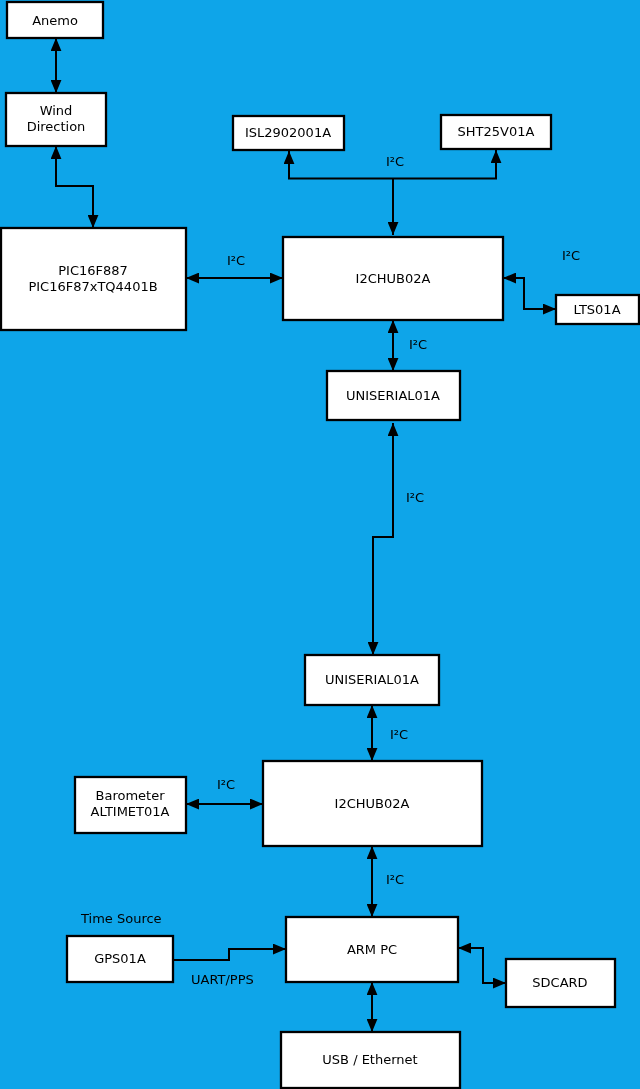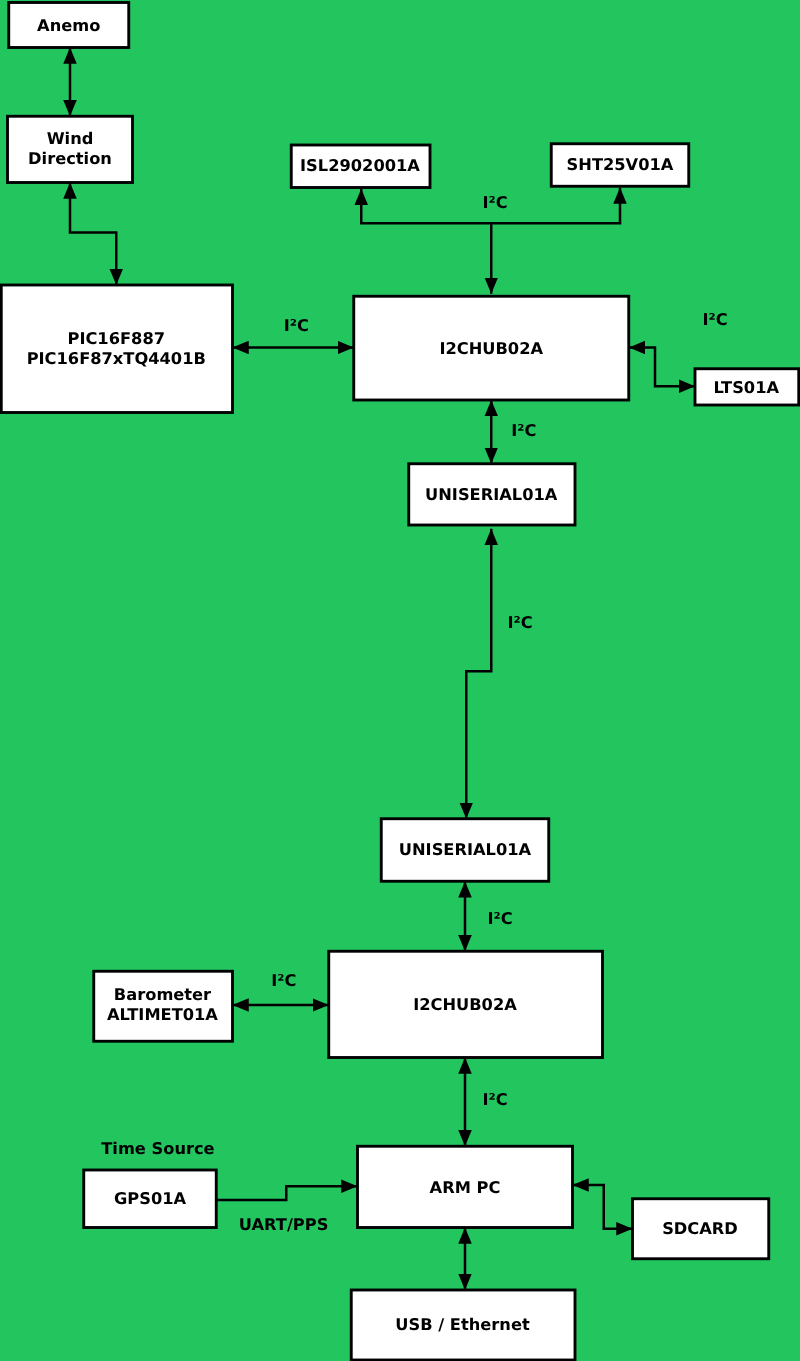--- a/index.html
+++ b/index.html
@@ -1,22 +1,21 @@
 <!DOCTYPE html>
 <html><head>
 <meta charset="utf-8">
 <style>
   html, body { margin: 0; padding: 0; background: #ffffff; }
   .canvas {
     position: relative;
     width: 640px;
     height: 1089px;
-    background: #22c55e;
+    background: #0ea5e9;
     font-family: "DejaVu Sans", sans-serif;
-    font-weight: bold;
   }
   svg { display: block; }
   .node-box {
     fill: #ffffff;
     stroke: #000000;
     stroke-width: 2.3;
   }
   .edge {
     fill: none;
     stroke: #000000;

